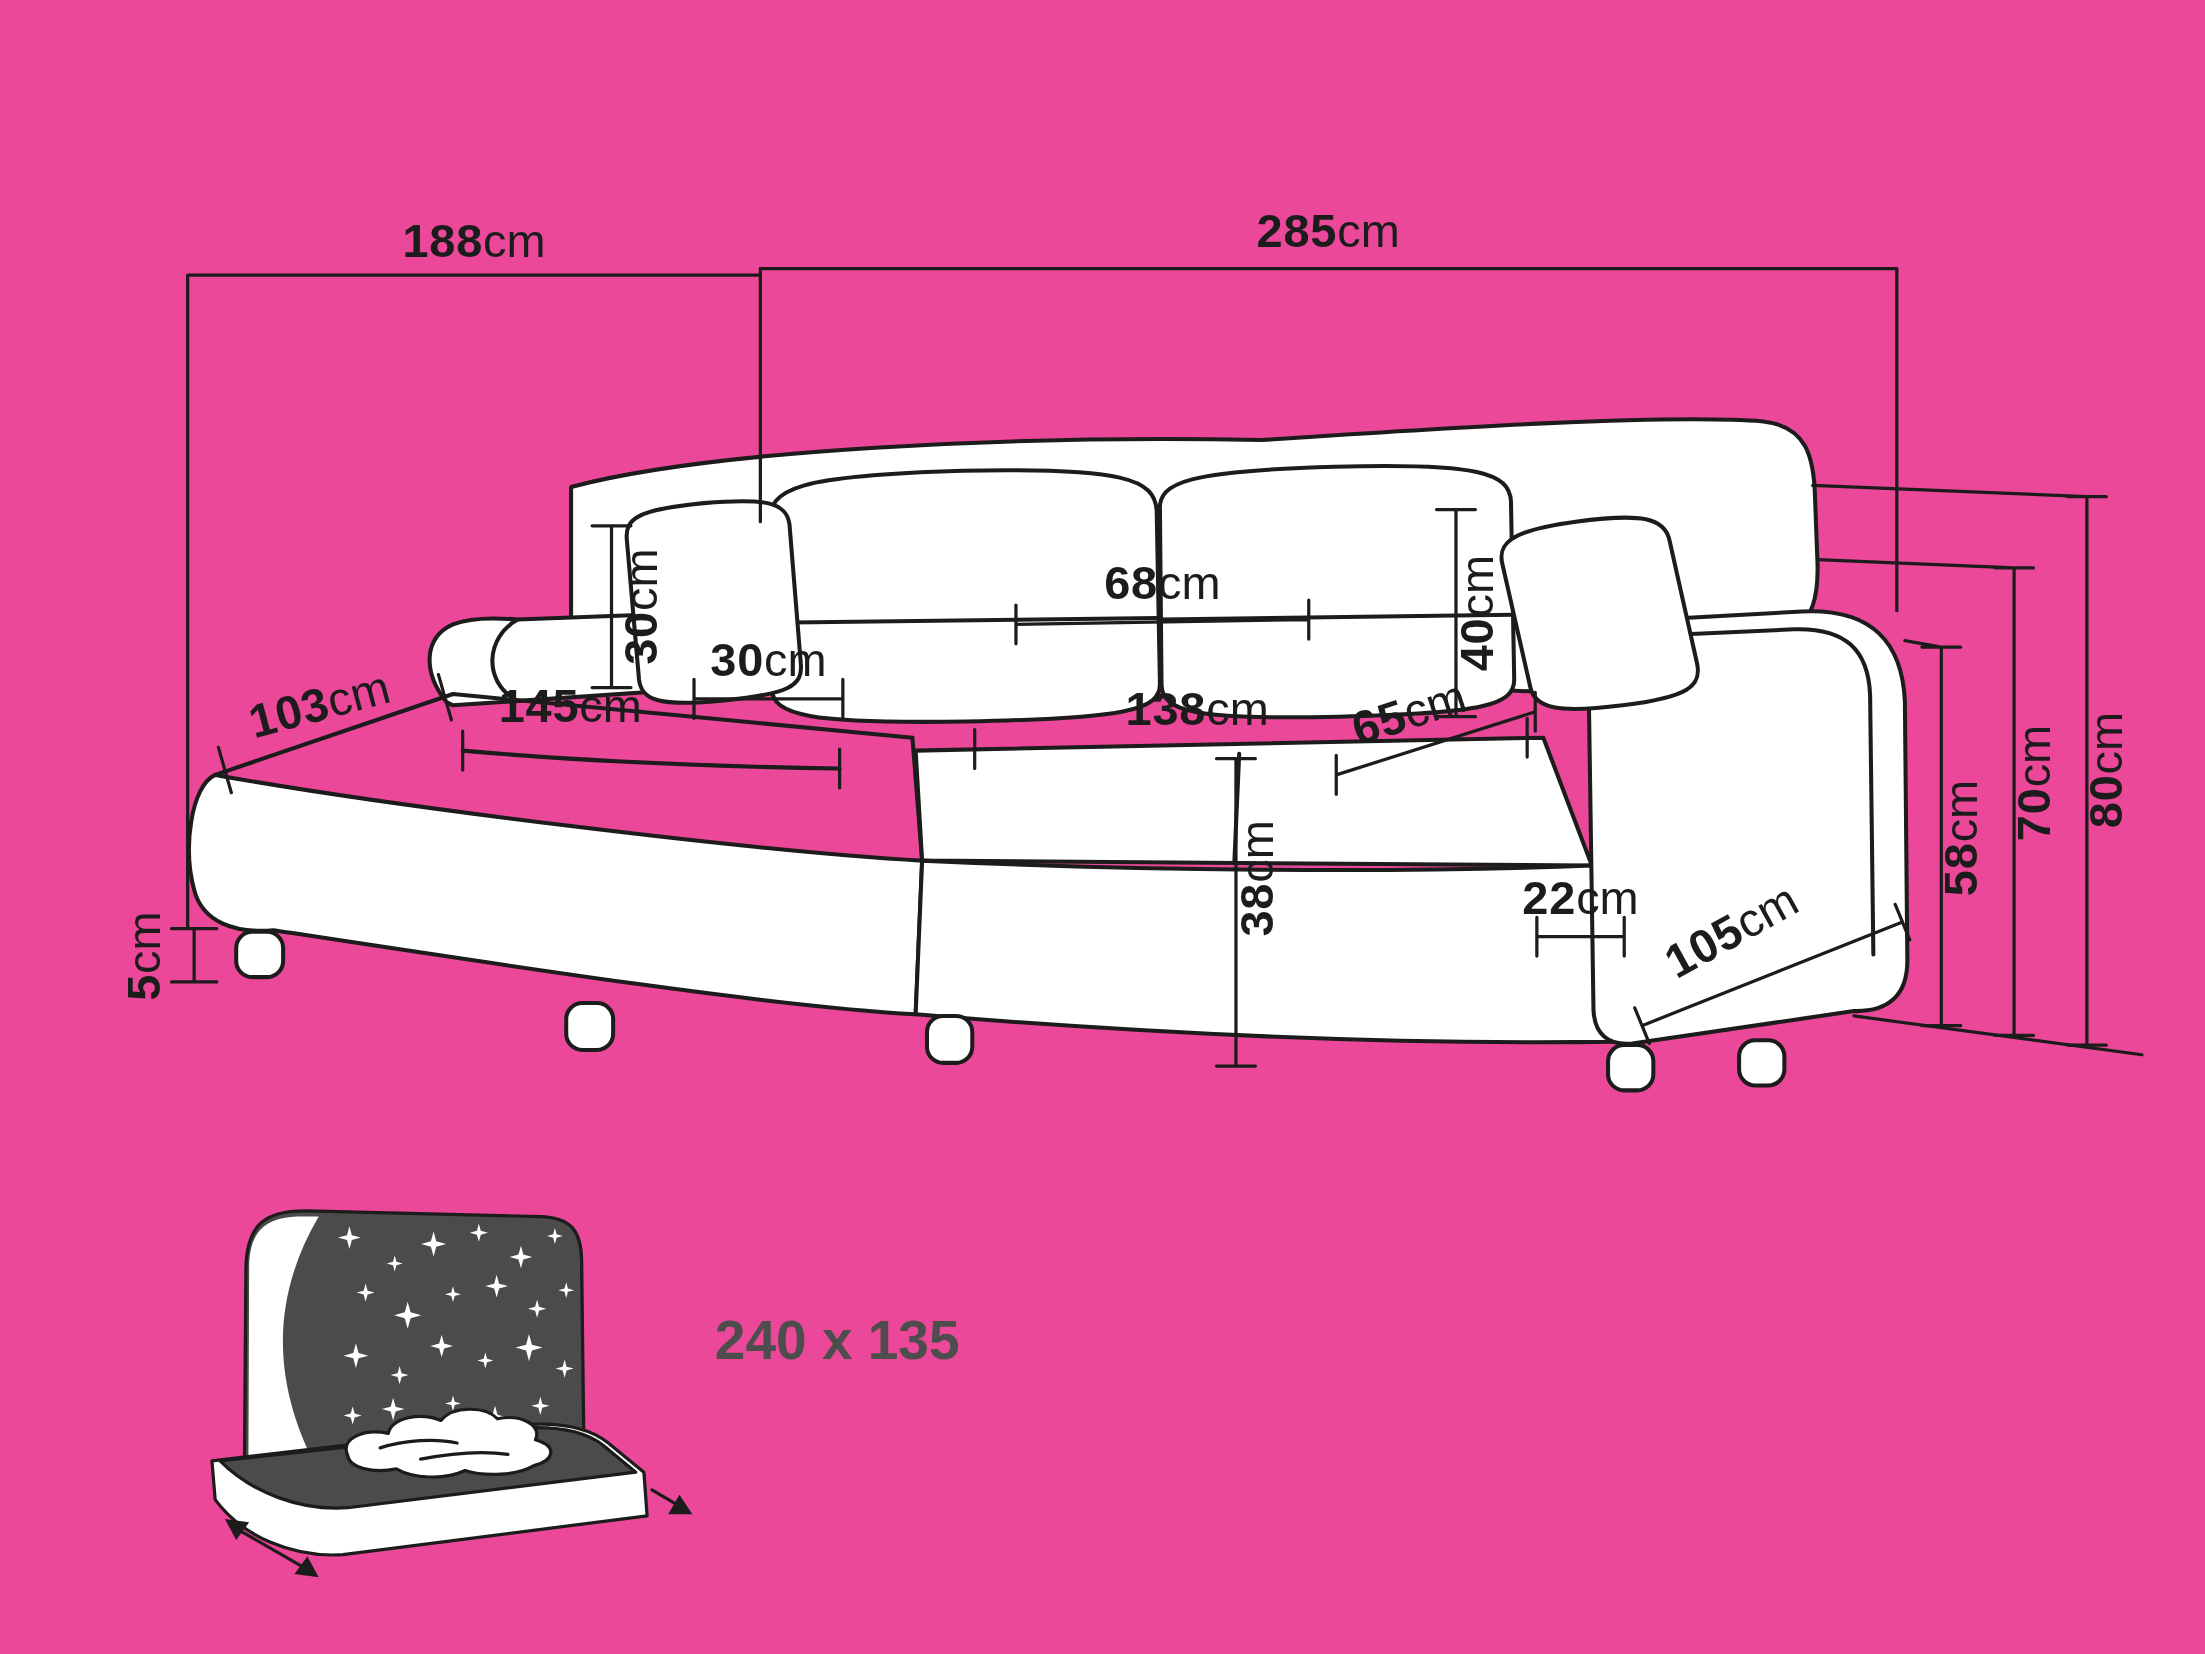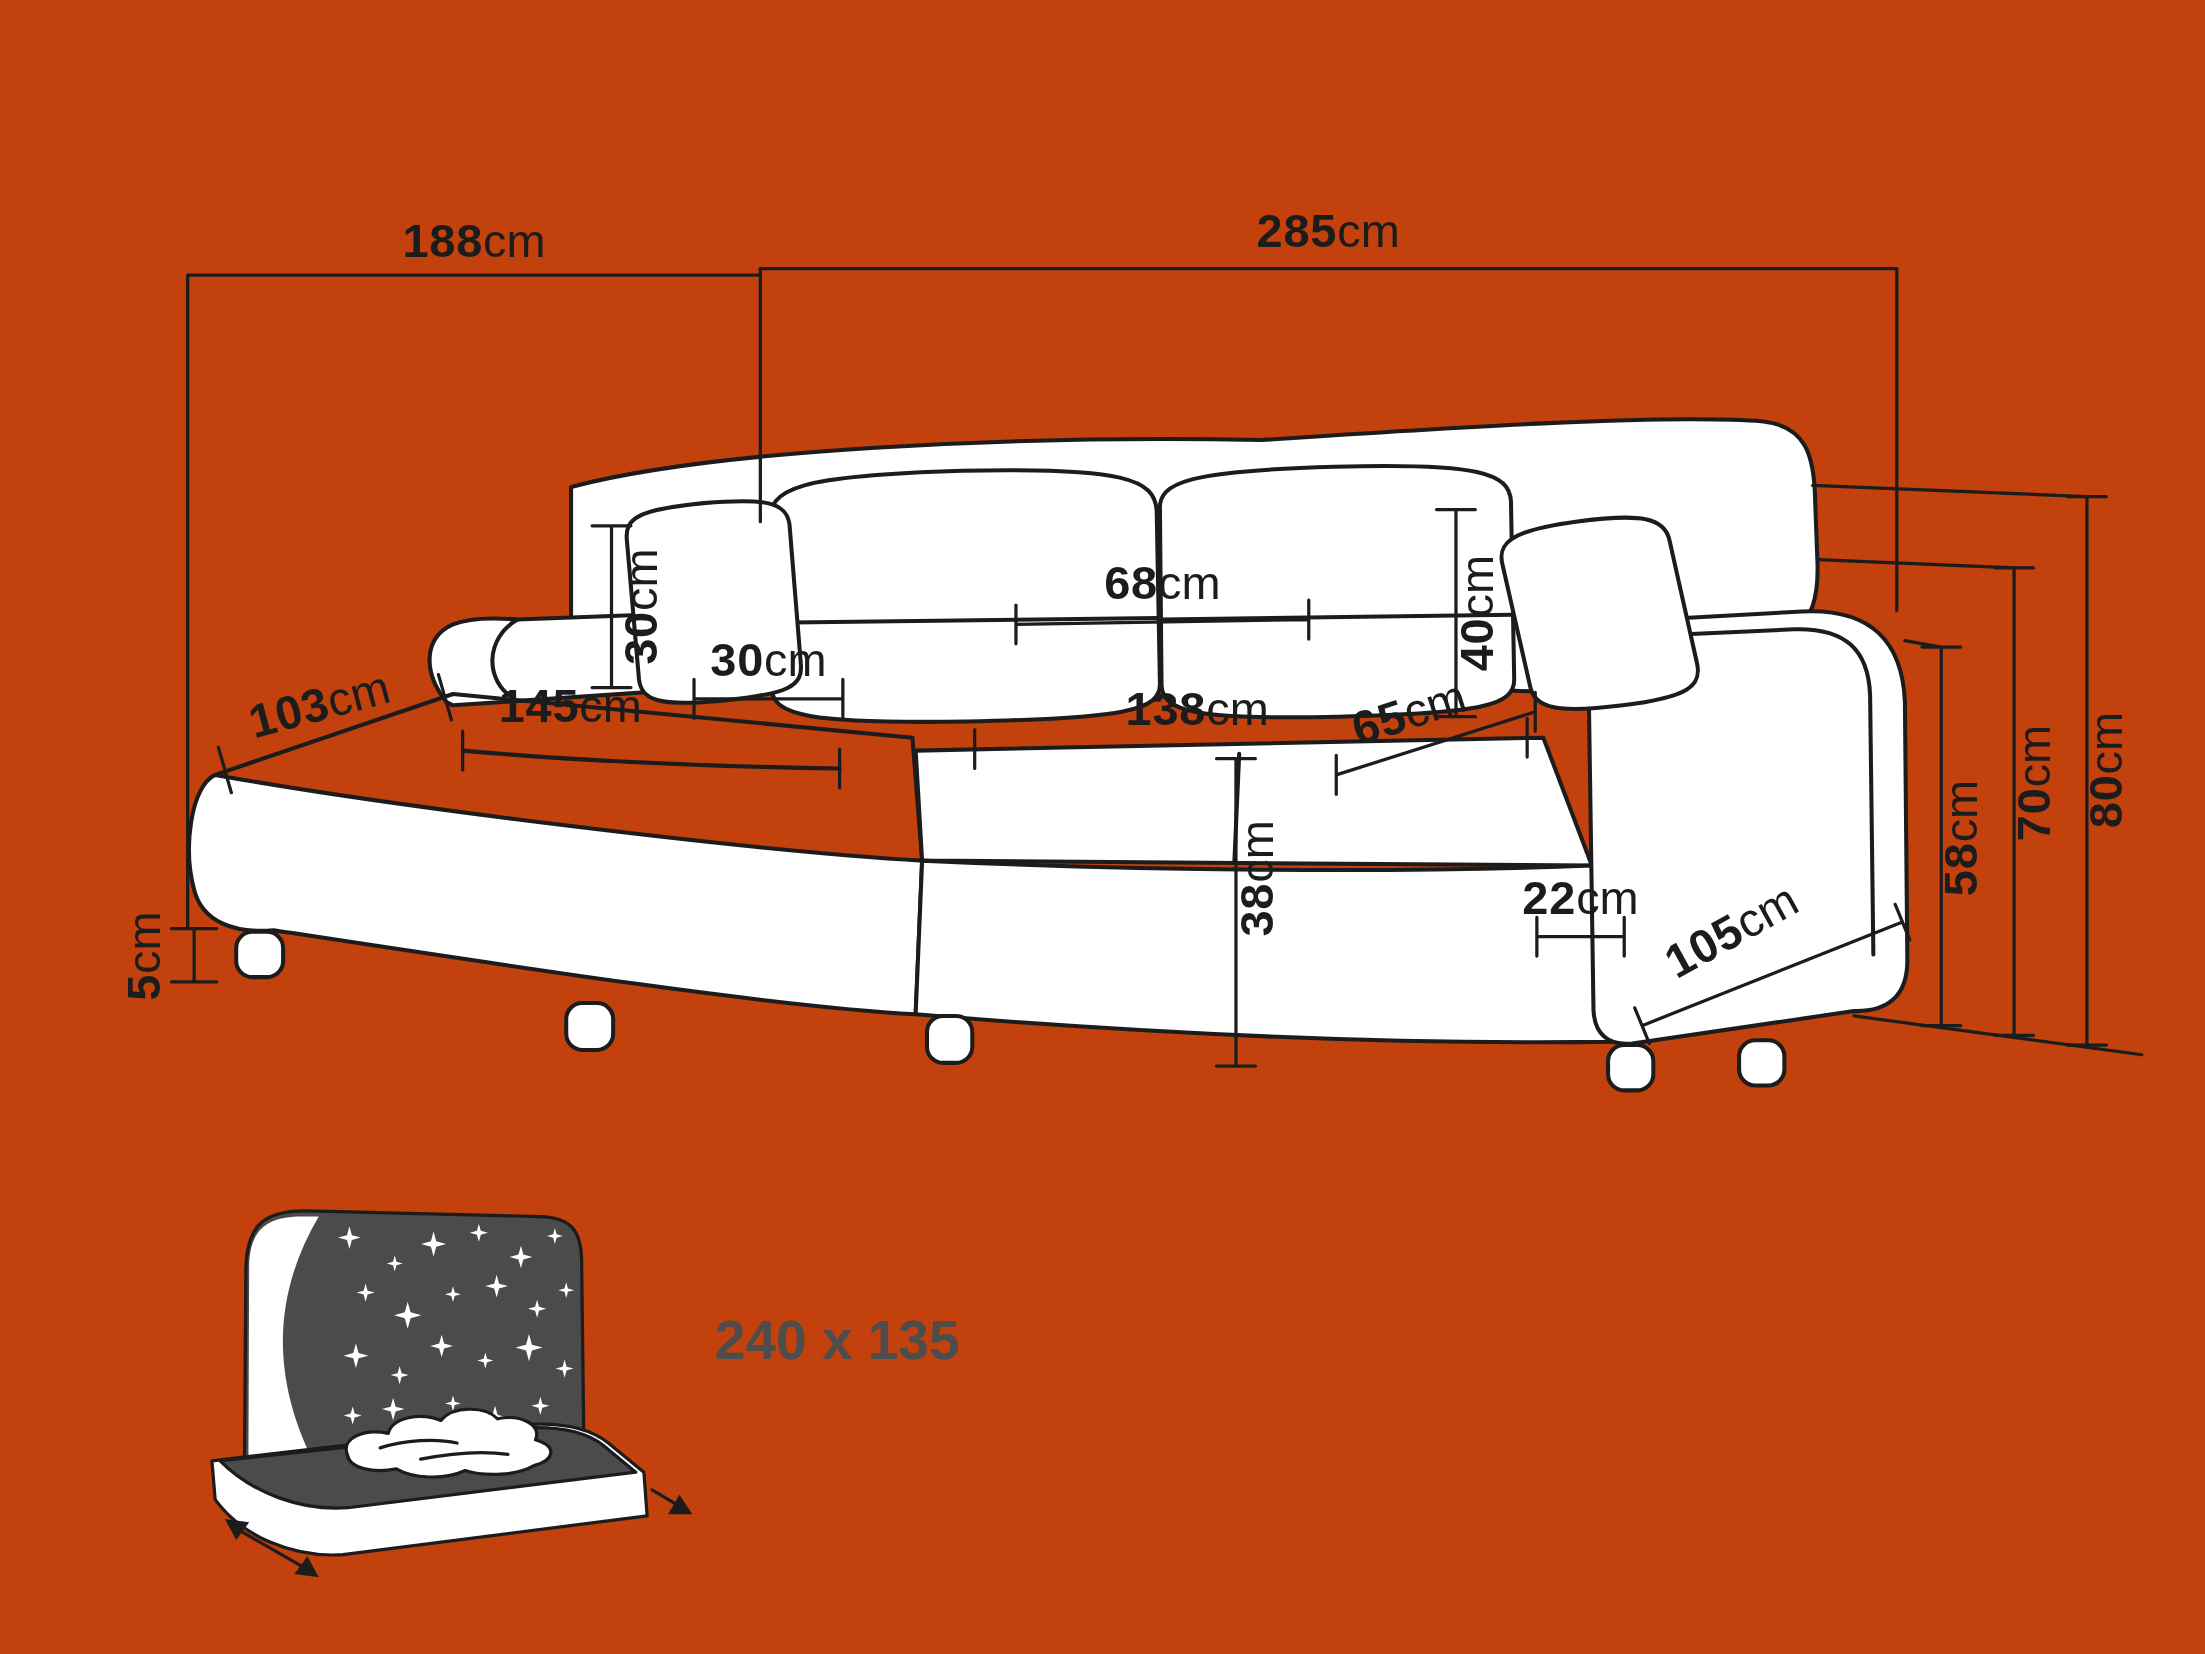--- a/index.html
+++ b/index.html
@@ -4,21 +4,21 @@
 <style>
   html, body {
     margin: 0;
     padding: 0;
     background: #ffffff;
   }
   .stage {
     width: 100%;
     max-width: 2205px;
     margin: 0 auto;
-    background: #c2410c;
+    background: #ec4899;
   }
   svg { display: block; width: 100%; height: auto; }
 
   .outline {
     fill: #ffffff;
     stroke: #1c1c1c;
     stroke-width: 5;
     stroke-linecap: round;
     stroke-linejoin: round;
   }

